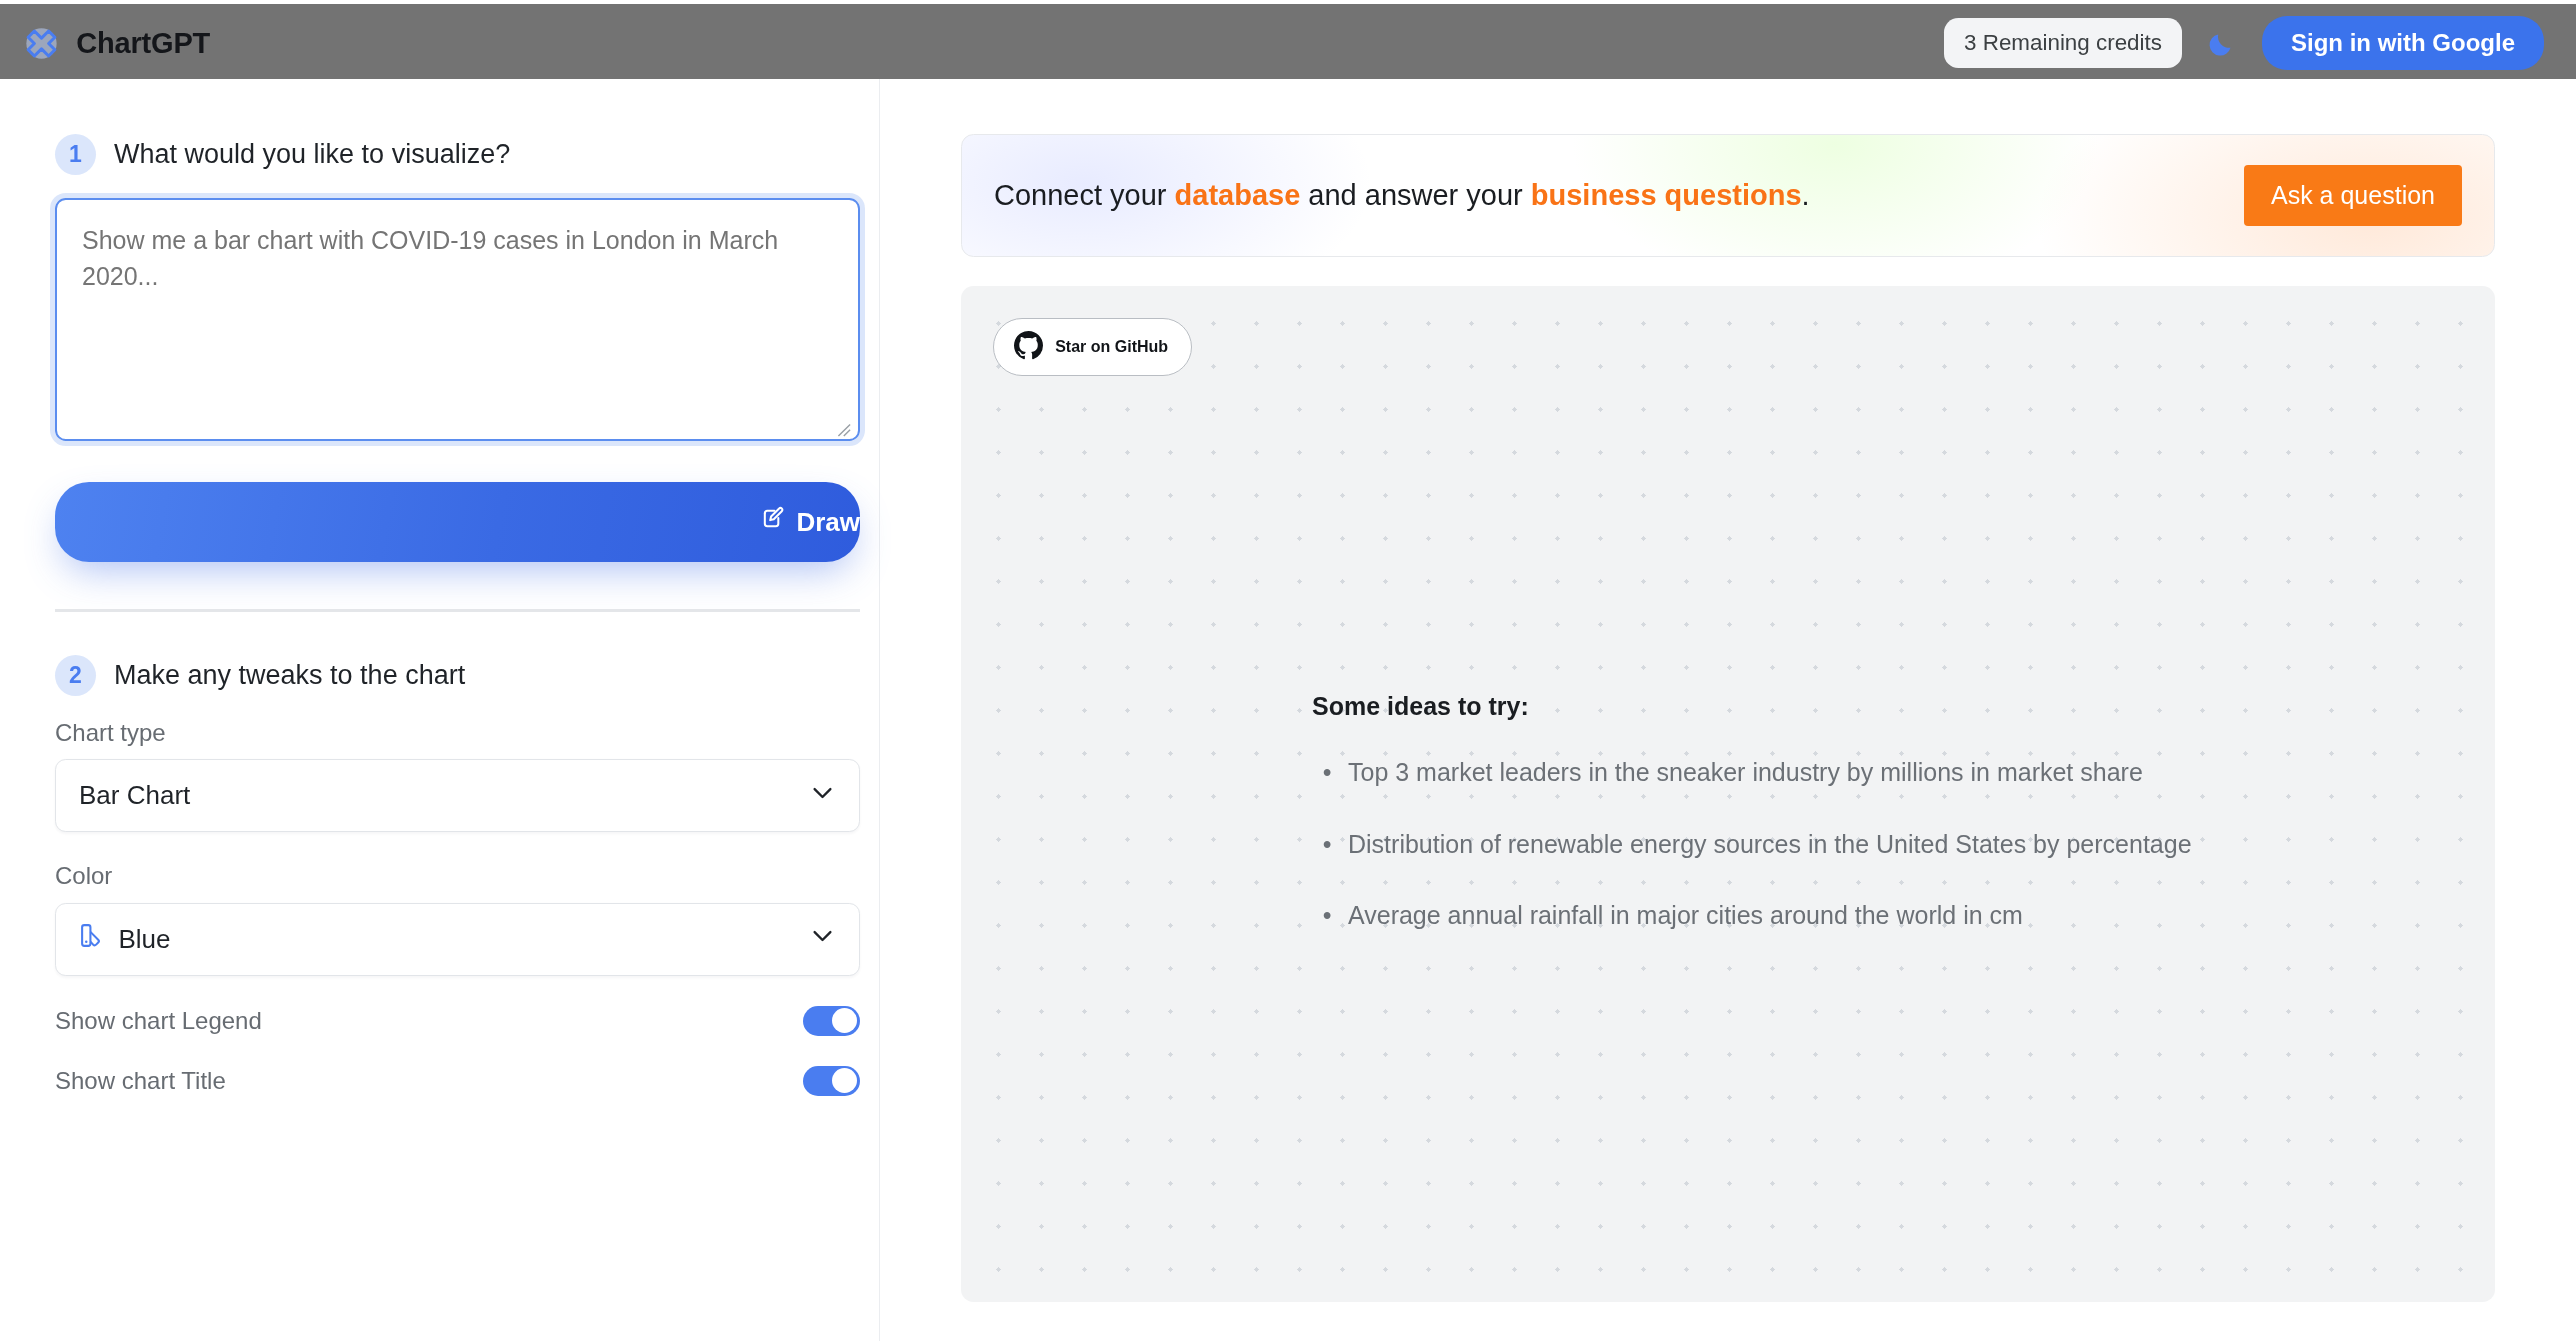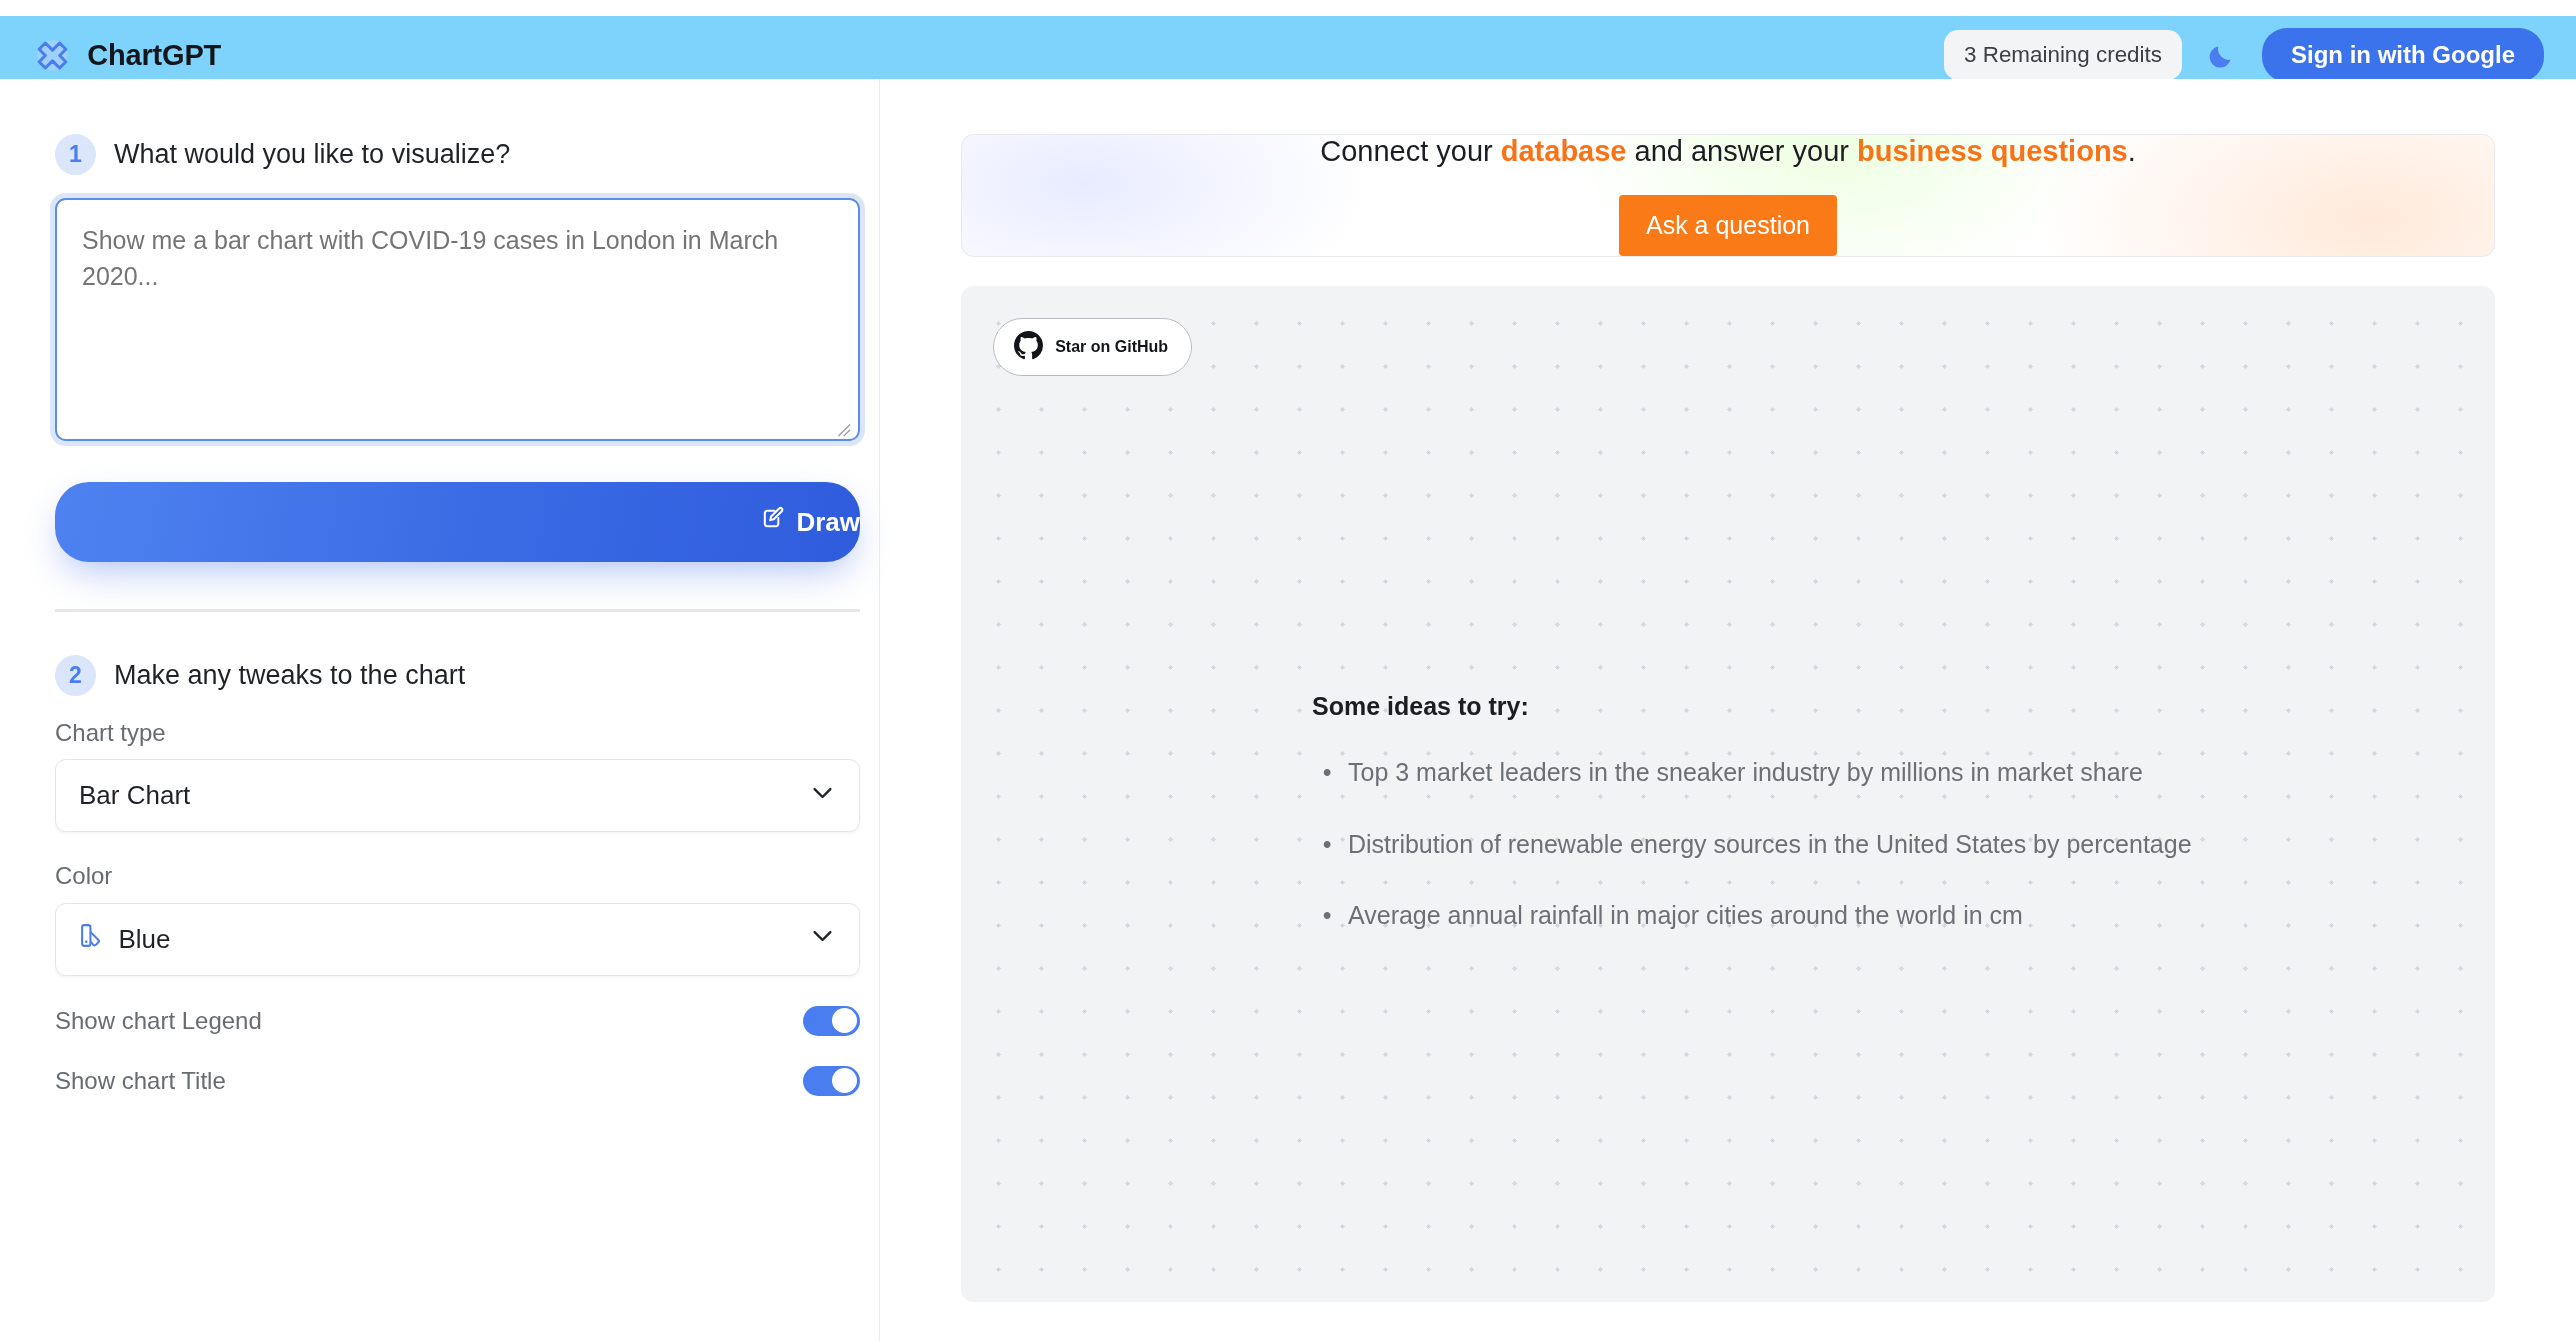--- a/index.html
+++ b/index.html
@@ -8,29 +8,29 @@
     width: 2576px;
     height: 1342px;
     background: #ffffff;
     font-family: "Liberation Sans", sans-serif;
     overflow: hidden;
   }
 
   
   .header {
     position: absolute;
-    top: 16px; left: 0;
+    top: 4px; left: 0;
     width: 2576px;
     height: 79px;
-    background: #7dd3fc;
+    background: #737373;
     border-bottom: 1.8px solid #e8eaed;
     display: flex;
     align-items: center;
     justify-content: space-between;
-    padding: 0 32px 0 32px;
+    padding: 0 32px 0 21px;
   }
   .brand {
     display: flex;
     align-items: center;
     gap: 14.3px;
   }
   .brand-logo { width: 41px; height: 41px; display: block; }
   .brand-name {
     font-size: 29px;
     font-weight: bold;
@@ -239,21 +239,20 @@
     background:
       radial-gradient(411px 197px at 8% 40%, rgba(150,165,255,0.22), rgba(255,255,255,0) 70%),
       radial-gradient(376px 215px at 57% 8%, rgba(205,255,170,0.35), rgba(255,255,255,0) 70%),
       radial-gradient(465px 233px at 92% 70%, rgba(255,170,110,0.26), rgba(255,255,255,0) 72%),
       #ffffff;
     display: flex;
     align-items: center;
     justify-content: space-between;
     padding: 0 32px 0 32px;
     overflow: hidden;
-    flex-direction: column;
   }
   .promo-text {
     font-size: 29px;
     color: #1a1d21;
     white-space: nowrap;
   }
   .promo-text .hl {
     color: #f97316;
     font-weight: bold;
   }

